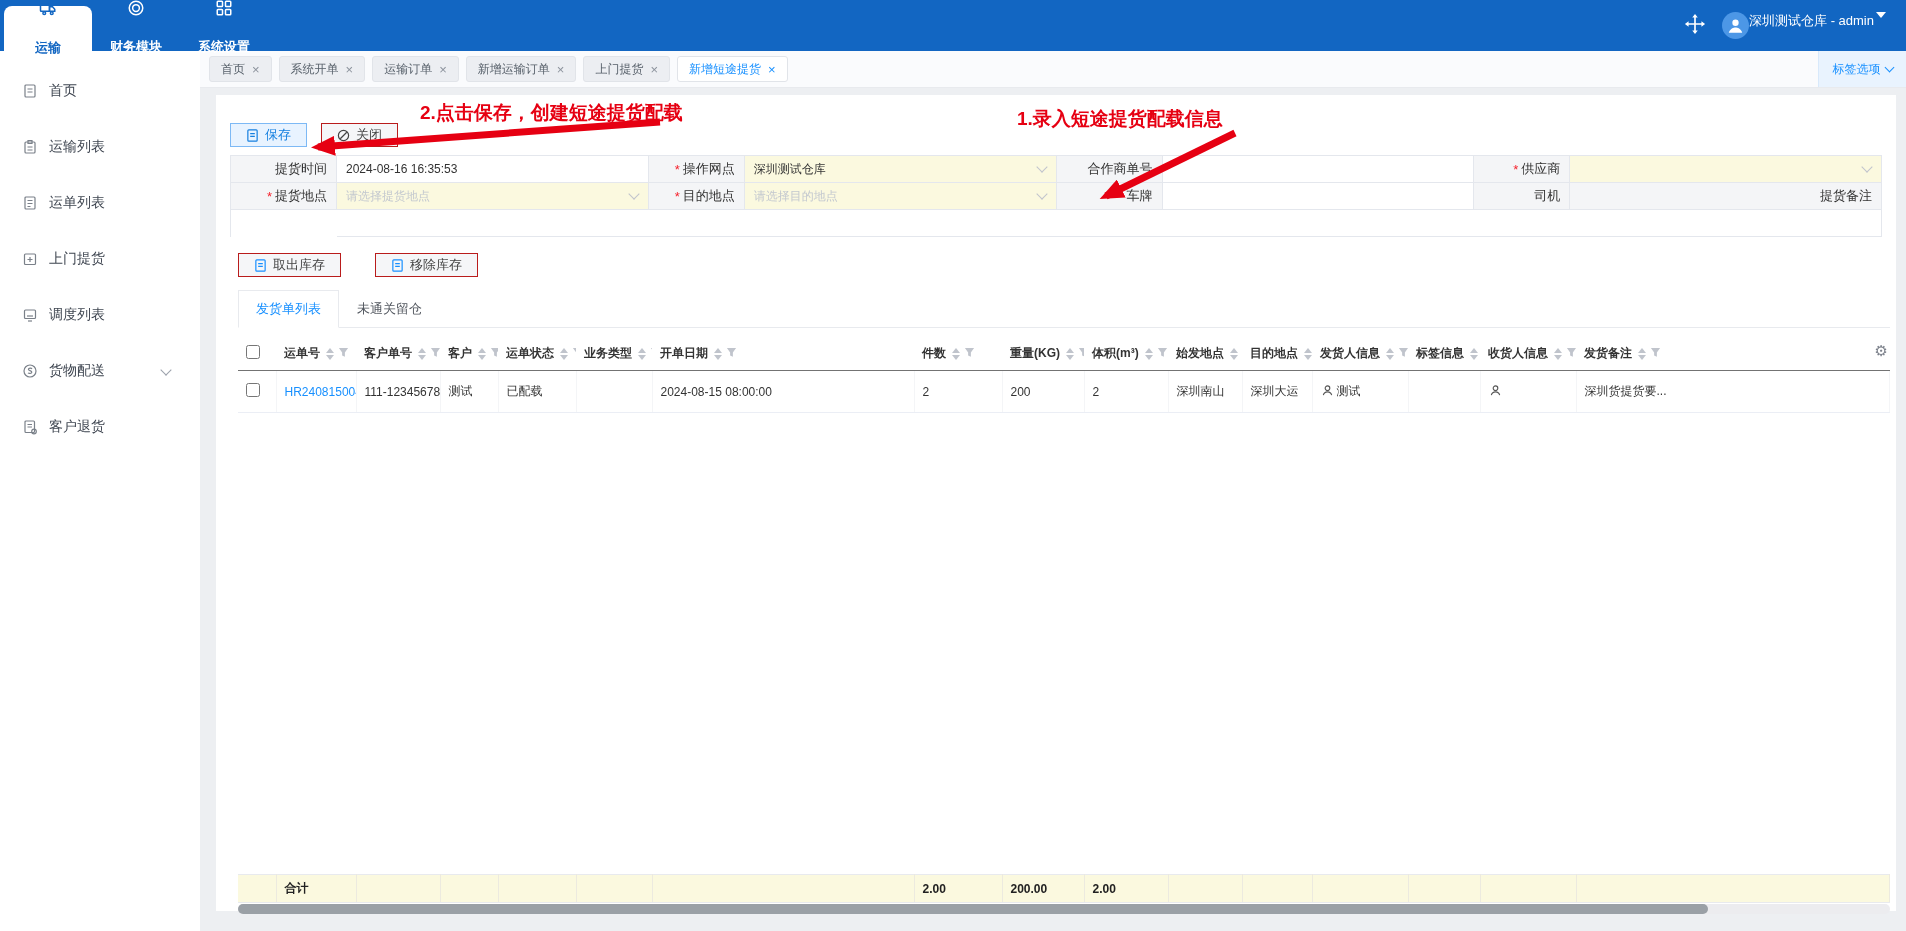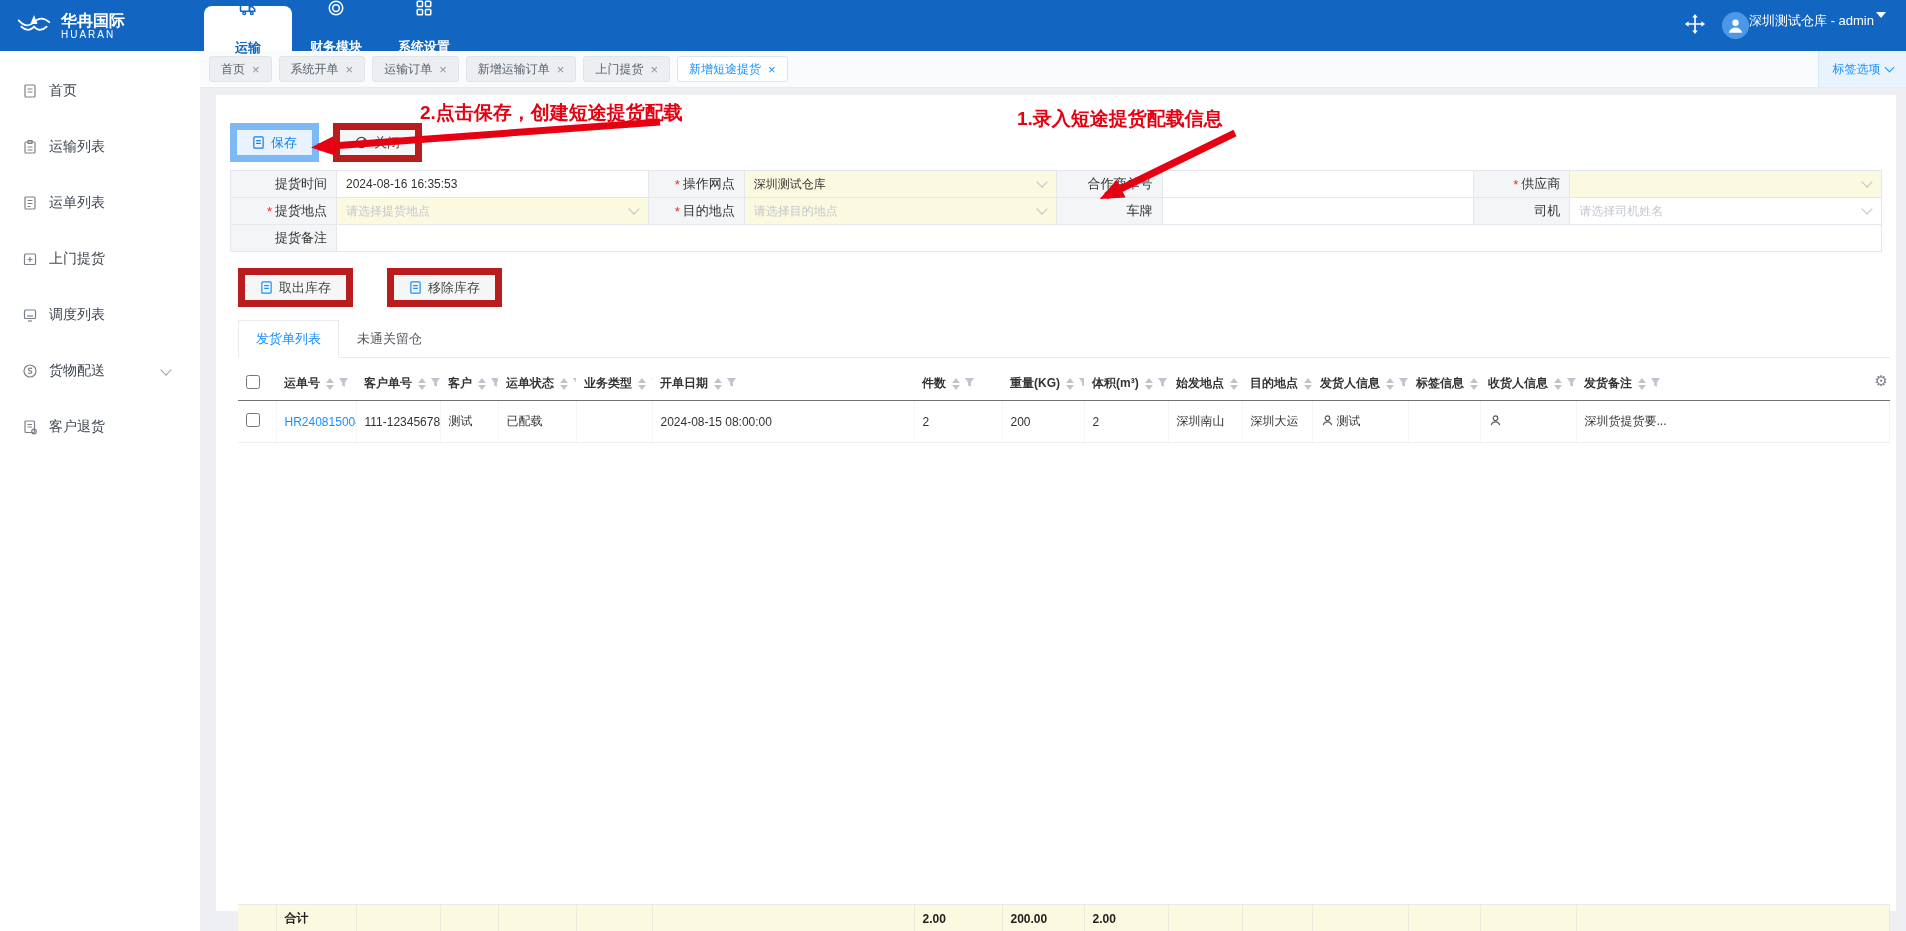--- a/index.html
+++ b/index.html
@@ -38,21 +38,21 @@
   .chip .x{font-size:13px;line-height:1;color:#8b929c}
   .chip.active{background:#fff;color:#1890ff}
   .chip.active .x{color:#1890ff}
   .tagopt{position:absolute;right:0;top:0;bottom:0;width:88px;background:#e9f3fe;border-left:1px solid #d8e9fb;color:#1890ff;display:flex;align-items:center;justify-content:center;gap:5px;cursor:pointer;font-size:12px}
   .vcaret{width:7px;height:7px;border-right:1.5px solid #1890ff;border-bottom:1.5px solid #1890ff;transform:rotate(45deg);margin-top:-4px}
 
   .panel{position:absolute;left:16px;right:10px;top:44px;height:816px;background:#fff}
 
   
   .btn-row{padding:28px 0 0 14px;display:flex;gap:14px}
-  .btn{height:39px;display:inline-flex;align-items:center;gap:6px;padding:0 15px;border-radius:0;font-size:13px;cursor:pointer;border:7px solid #b91c1c;background:#f5f6f8;color:#444}
+  .btn{height:24px;display:inline-flex;align-items:center;gap:6px;padding:0 15px;border-radius:0;font-size:13px;cursor:pointer;border:1px solid #b91c1c;background:#f5f6f8;color:#444}
   .btn svg{width:13px;height:13px}
   .btn.primary{background:#e8f3ff;border-color:#7db9f5;color:#1680e0}
 
   
   .form{margin:8px 14px 0 14px;display:grid;grid-template-columns:106px 1fr 96px 1fr 106px 1fr 96px 1fr;border-top:1px solid #e4e7ed;border-left:1px solid #e4e7ed}
   .fcell{border-right:1px solid #e4e7ed;border-bottom:1px solid #e4e7ed;height:27px;position:relative;display:flex;align-items:center;background:#fff}
   .flabel{background:#f4f5f7;justify-content:flex-end;padding-right:9px;font-size:13px;color:#333;white-space:nowrap}
   .req::before{content:"*";color:#f5222d;margin-right:3px}
   .fcell input{width:100%;height:100%;border:none;outline:none;padding:0 26px 0 9px;font-size:12px;background:transparent;color:#333;font-family:inherit}
   .fcell input::placeholder{color:#c3c8cf}
@@ -91,33 +91,20 @@
   
   .anno{position:absolute;color:#e60012;font-size:19px;font-weight:600;z-index:45;white-space:nowrap}
   #anno2{left:420px;top:100px}
   #anno1{left:1017px;top:106px}
   .overlay{position:absolute;left:0;top:0;width:1906px;height:931px;pointer-events:none;z-index:44}
 </style>
 </head>
 <body>
 
 <div class="topbar">
-  <div class="brand">
-    <span>
-      <svg viewBox="0 0 40 28" fill="none" stroke="#fff" stroke-width="2" stroke-linecap="round">
-        <path d="M3 10 Q12 20 20 12 Q28 4 37 12"></path>
-        <path d="M6 17 Q14 24 20 17 Q26 24 34 17"></path>
-        <path d="M20 4 L16 14 L24 14 Z" fill="#fff" stroke="none"></path>
-      </svg>
-    </span>
-    <span>
-      <div class="brand-cn">华冉国际</div>
-      <div class="brand-en">HUARAN</div>
-    </span>
-  </div>
   <div class="topnav">
     <div class="nav-tab active">
       <span>
         <svg viewBox="0 0 24 24" fill="none" stroke="currentColor" stroke-width="2">
           <rect x="2" y="6" width="12" height="9" rx="1"></rect>
             <path d="M14 9h4l3 3.5V15h-7z"></path>
           <circle cx="7" cy="17.5" r="1.8"></circle>
             <circle cx="17" cy="17.5" r="1.8"></circle>
         </svg>
       </span>
@@ -301,24 +288,20 @@
       <div class="fcell flabel req">目的地点</div>
       <div class="fcell yellow">
           <input class="yellow" placeholder="请选择目的地点" style="">
           <span class="chev"></span>
         </div>
       <div class="fcell flabel">车牌</div>
       <div class="fcell">
           <input value="" style="">
         </div>
       <div class="fcell flabel">司机</div>
-      <div class="fcell">
-          <input placeholder="请选择司机姓名" style="">
-          <span class="chev"></span>
-        </div>
 
       <div class="fcell flabel">提货备注</div>
       <div class="fcell span7">
           <input value="" style="">
         </div>
     </div>
 
     <div class="stock-row">
       <button class="btn">
         <svg viewBox="0 0 14 14" fill="none" stroke="#1890ff" stroke-width="1.3">

